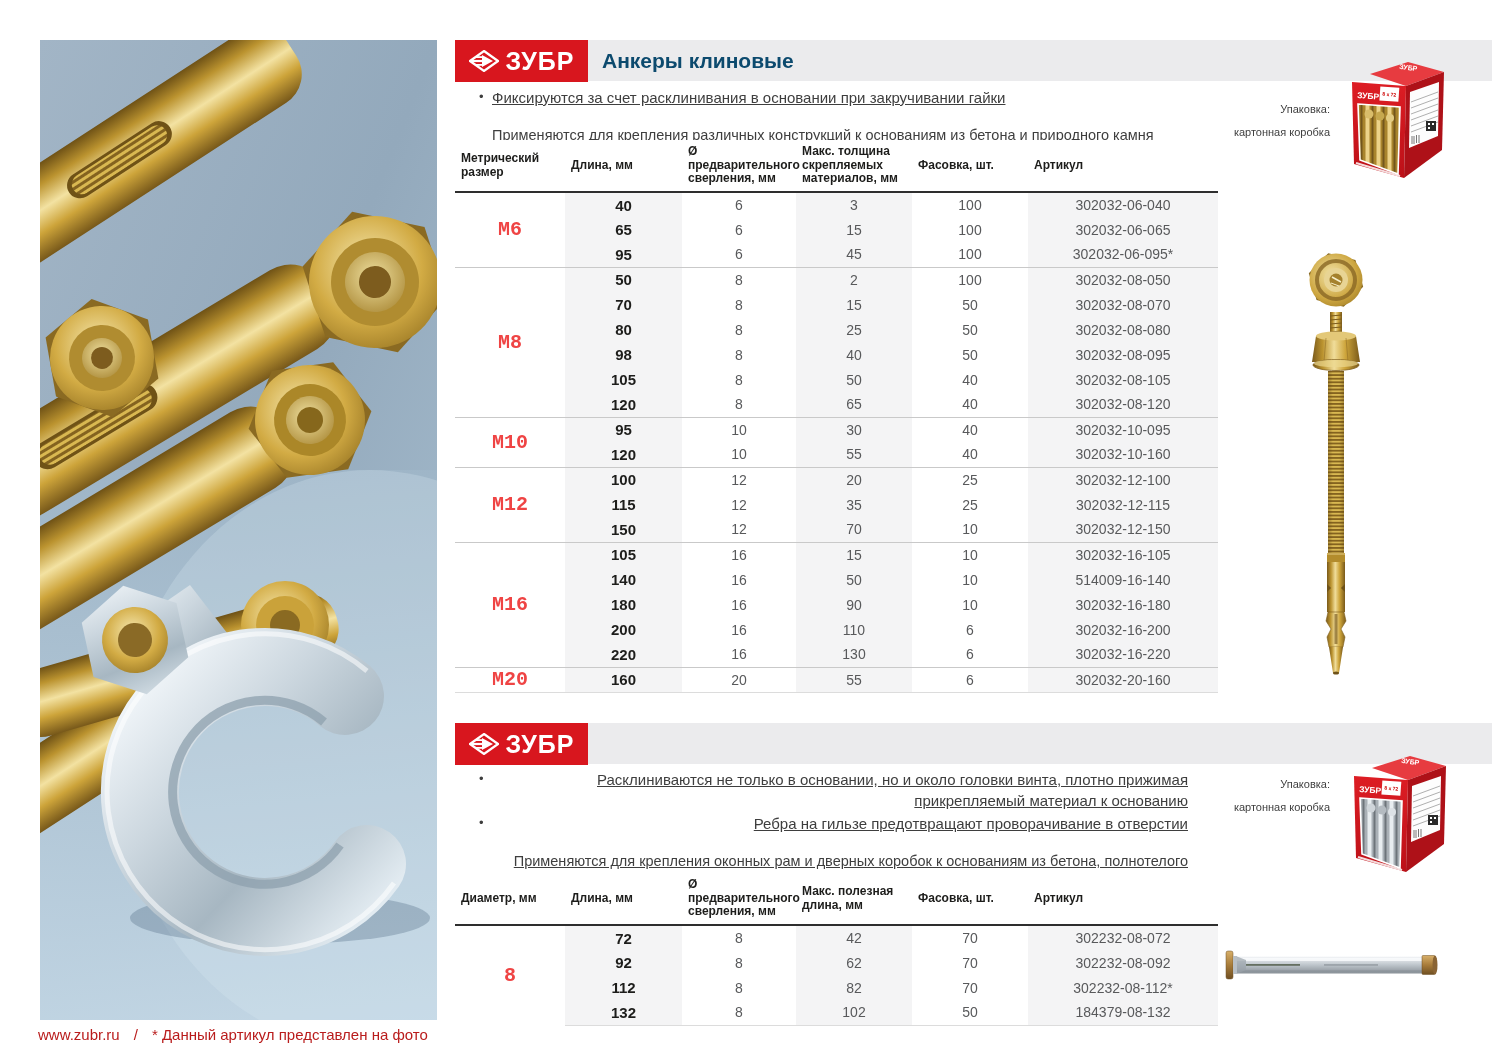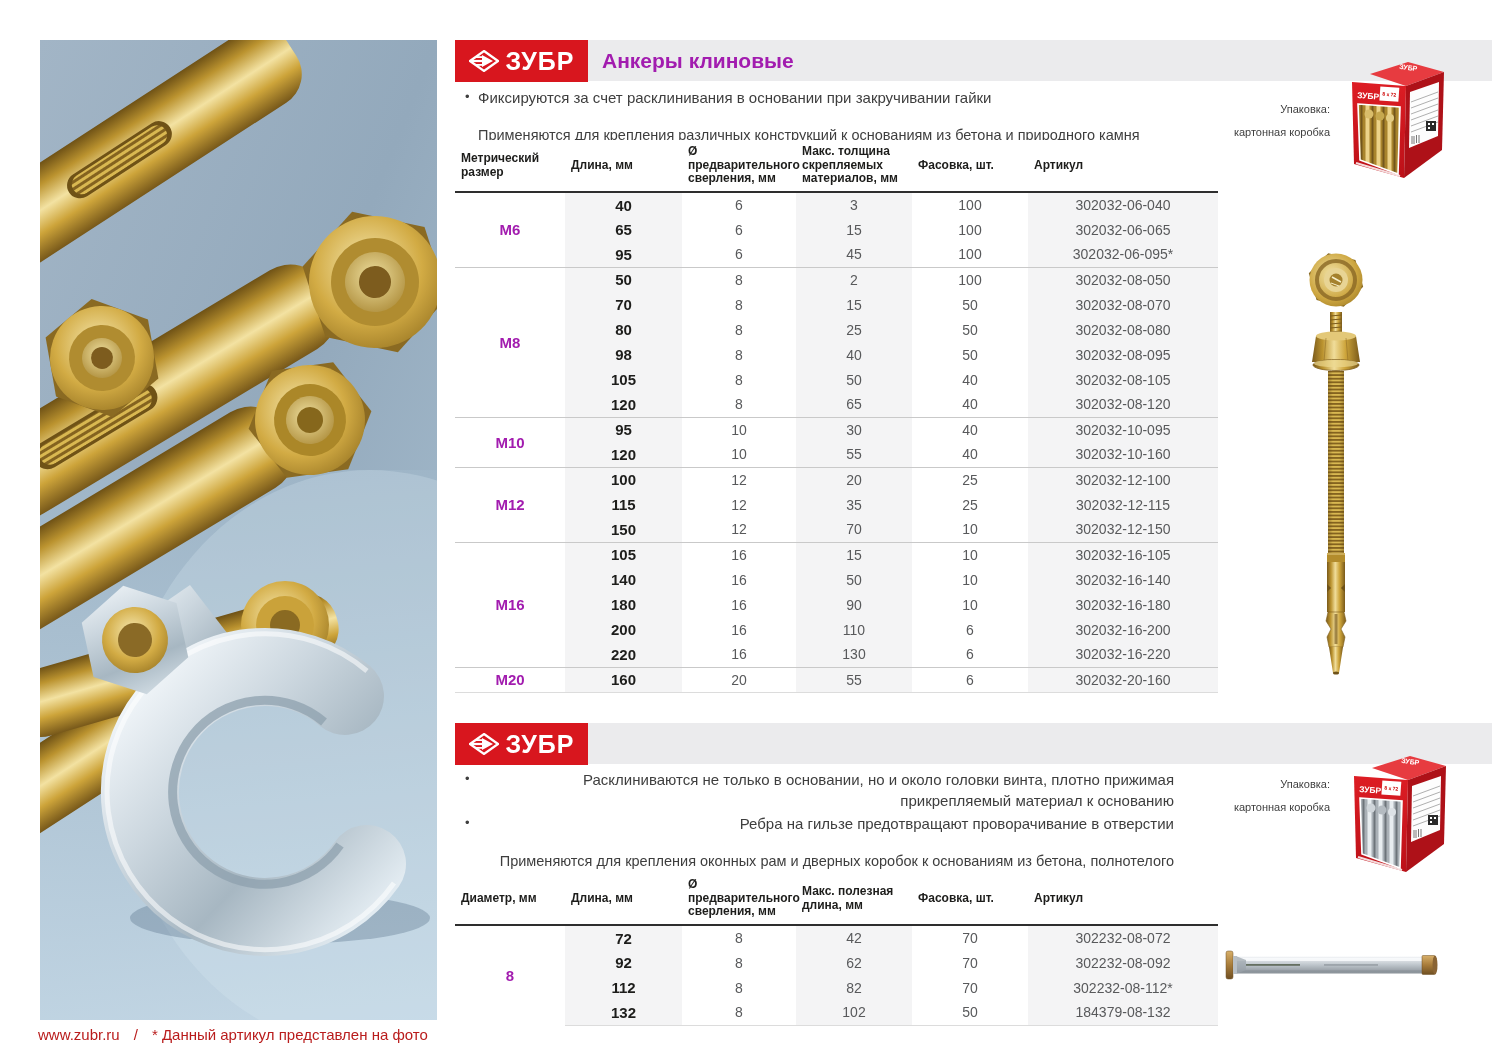--- a/index.html
+++ b/index.html
@@ -5,36 +5,36 @@
   * { margin:0; padding:0; box-sizing:border-box; }
   html,body { width:1500px; height:1060px; background:#fff; font-family:"Liberation Sans", sans-serif; position:relative; overflow:hidden; }
 
   .photo { position:absolute; left:40px; top:40px; width:397px; height:980px; }
 
   .bar { position:absolute; left:455px; width:1037px; height:41px; background:#ebebed; }
   .bar-1 { top:40px; }
   .bar-2 { top:723px; }
   .logo { position:absolute; left:0; top:0; width:133px; height:42px; background:#d8161e; display:flex; align-items:center; justify-content:center; gap:7px; }
   .logo-text { color:#fff; font-weight:bold; font-size:25px; letter-spacing:1px; transform:scaleY(1.05); }
-  .bar-title { position:absolute; left:147px; top:0; line-height:41px; font-size:21px; font-weight:bold; color:#a21caf; }
-
-  .textblock { position:absolute; left:464px; width:710px; color:#3e3e3e; }
+  .bar-title { position:absolute; left:147px; top:0; line-height:41px; font-size:21px; font-weight:bold; color:#0c4a6e; }
+
+  .textblock { position:absolute; left:478px; width:710px; color:#3e3e3e;text-decoration:underline; }
   .tb-1 { top:87px; }
   .tb-2 { top:769px;text-align:right; }
   ul.bullets { list-style:none; }
   ul.bullets li { position:relative; padding-left:14px; font-size:15px; line-height:21px; margin-bottom:2px; }
   ul.bullets li::before { content:"•"; position:absolute; left:1px; top:-1px; font-size:13px; color:#3e3e3e; }
   .descr { margin-top:18px; padding-left:14px; font-size:14.5px; line-height:18px; color:#3e3e3e; }
 
   table.spec { position:absolute; left:455px; width:763px; border-collapse:collapse; table-layout:fixed; }
   .spec-1 { top:140px; }
   .spec-2 { top:873px; }
   table.spec th { height:52px; vertical-align:middle; text-align:left; font-size:12px; font-weight:bold; color:#1d1d1b; line-height:13.5px; padding:0 6px; border-bottom:2px solid #2e2e2e; background:#fff; }
   table.spec td { height:25px; text-align:center; vertical-align:middle; }
-  td.c0 { font-weight:bold; font-size:15px; color:#a21caf; }
+  td.c0 { font-weight:bold; font-size:20px; color:#ef4444;font-family:Liberation Mono, monospace; }
   td.c1 { font-weight:bold; font-size:15px; color:#1d1d1b; background:#f4f4f5; }
   td.c2, td.c4 { font-size:14px; color:#58595b; }
   td.c3, td.c5 { font-size:14px; color:#58595b; background:#f4f4f5; }
   tr.group-start td { border-top:1px solid #c9c9c9; }
   table.spec tbody tr:last-child td { border-bottom:1px solid #dcdcdc; }
 
   .pack { position:absolute; left:1155px; width:175px; text-align:right; font-size:11px; line-height:23px; color:#3e3e3e; }
   .pack-1 { top:98px; }
   .pack-2 { top:773px; }
 
@@ -303,21 +303,21 @@
         <td class="c2">16</td>
         <td class="c3">15</td>
         <td class="c4">10</td>
         <td class="c5">302032-16-105</td>
       </tr>
       <tr>
         <td class="c1">140</td>
         <td class="c2">16</td>
         <td class="c3">50</td>
         <td class="c4">10</td>
-        <td class="c5">302032-16-140</td>
+        <td class="c5">514009-16-140</td>
       </tr>
       <tr>
         <td class="c1">180</td>
         <td class="c2">16</td>
         <td class="c3">90</td>
         <td class="c4">10</td>
         <td class="c5">302032-16-180</td>
       </tr>
       <tr>
         <td class="c1">200</td>

